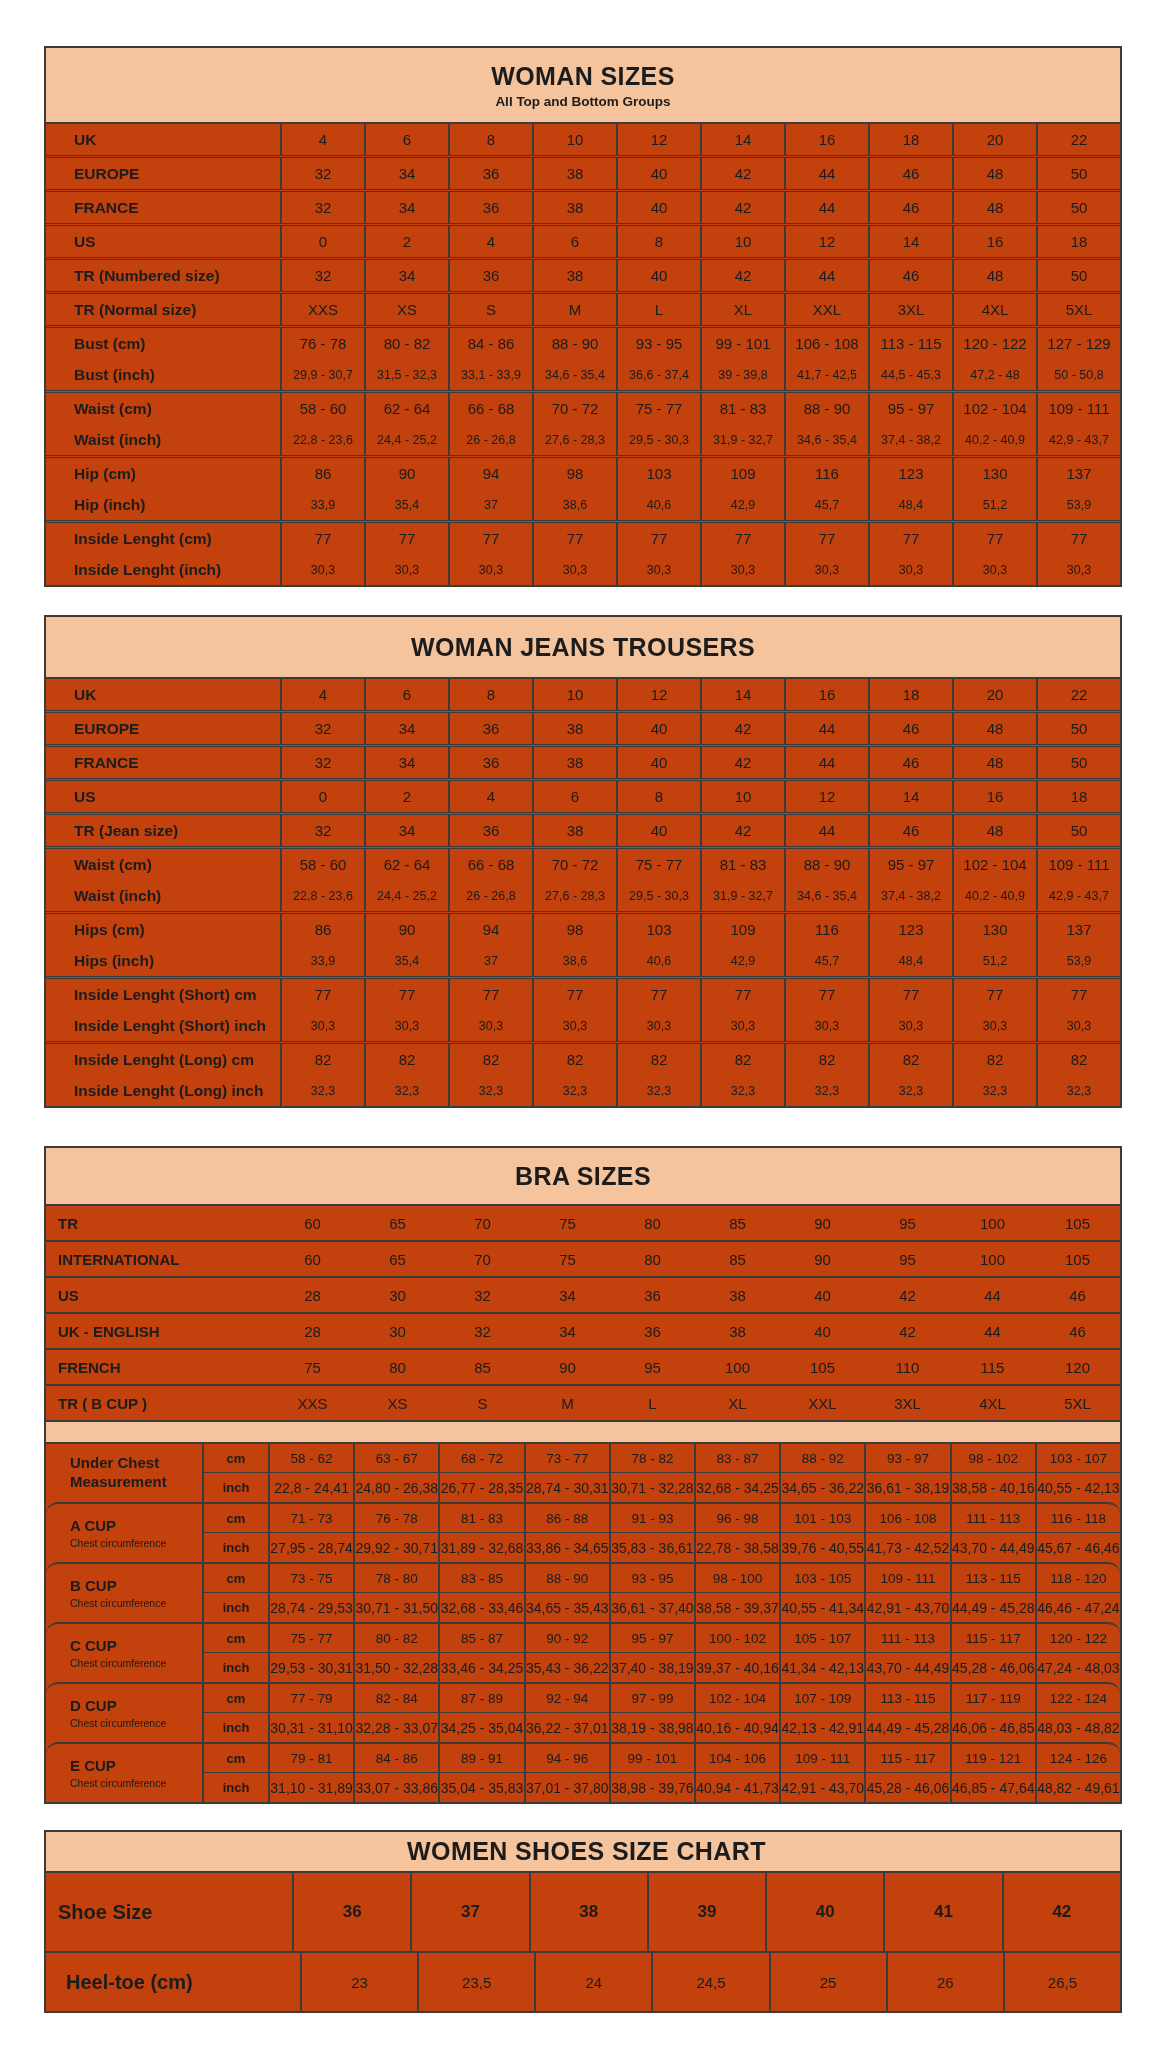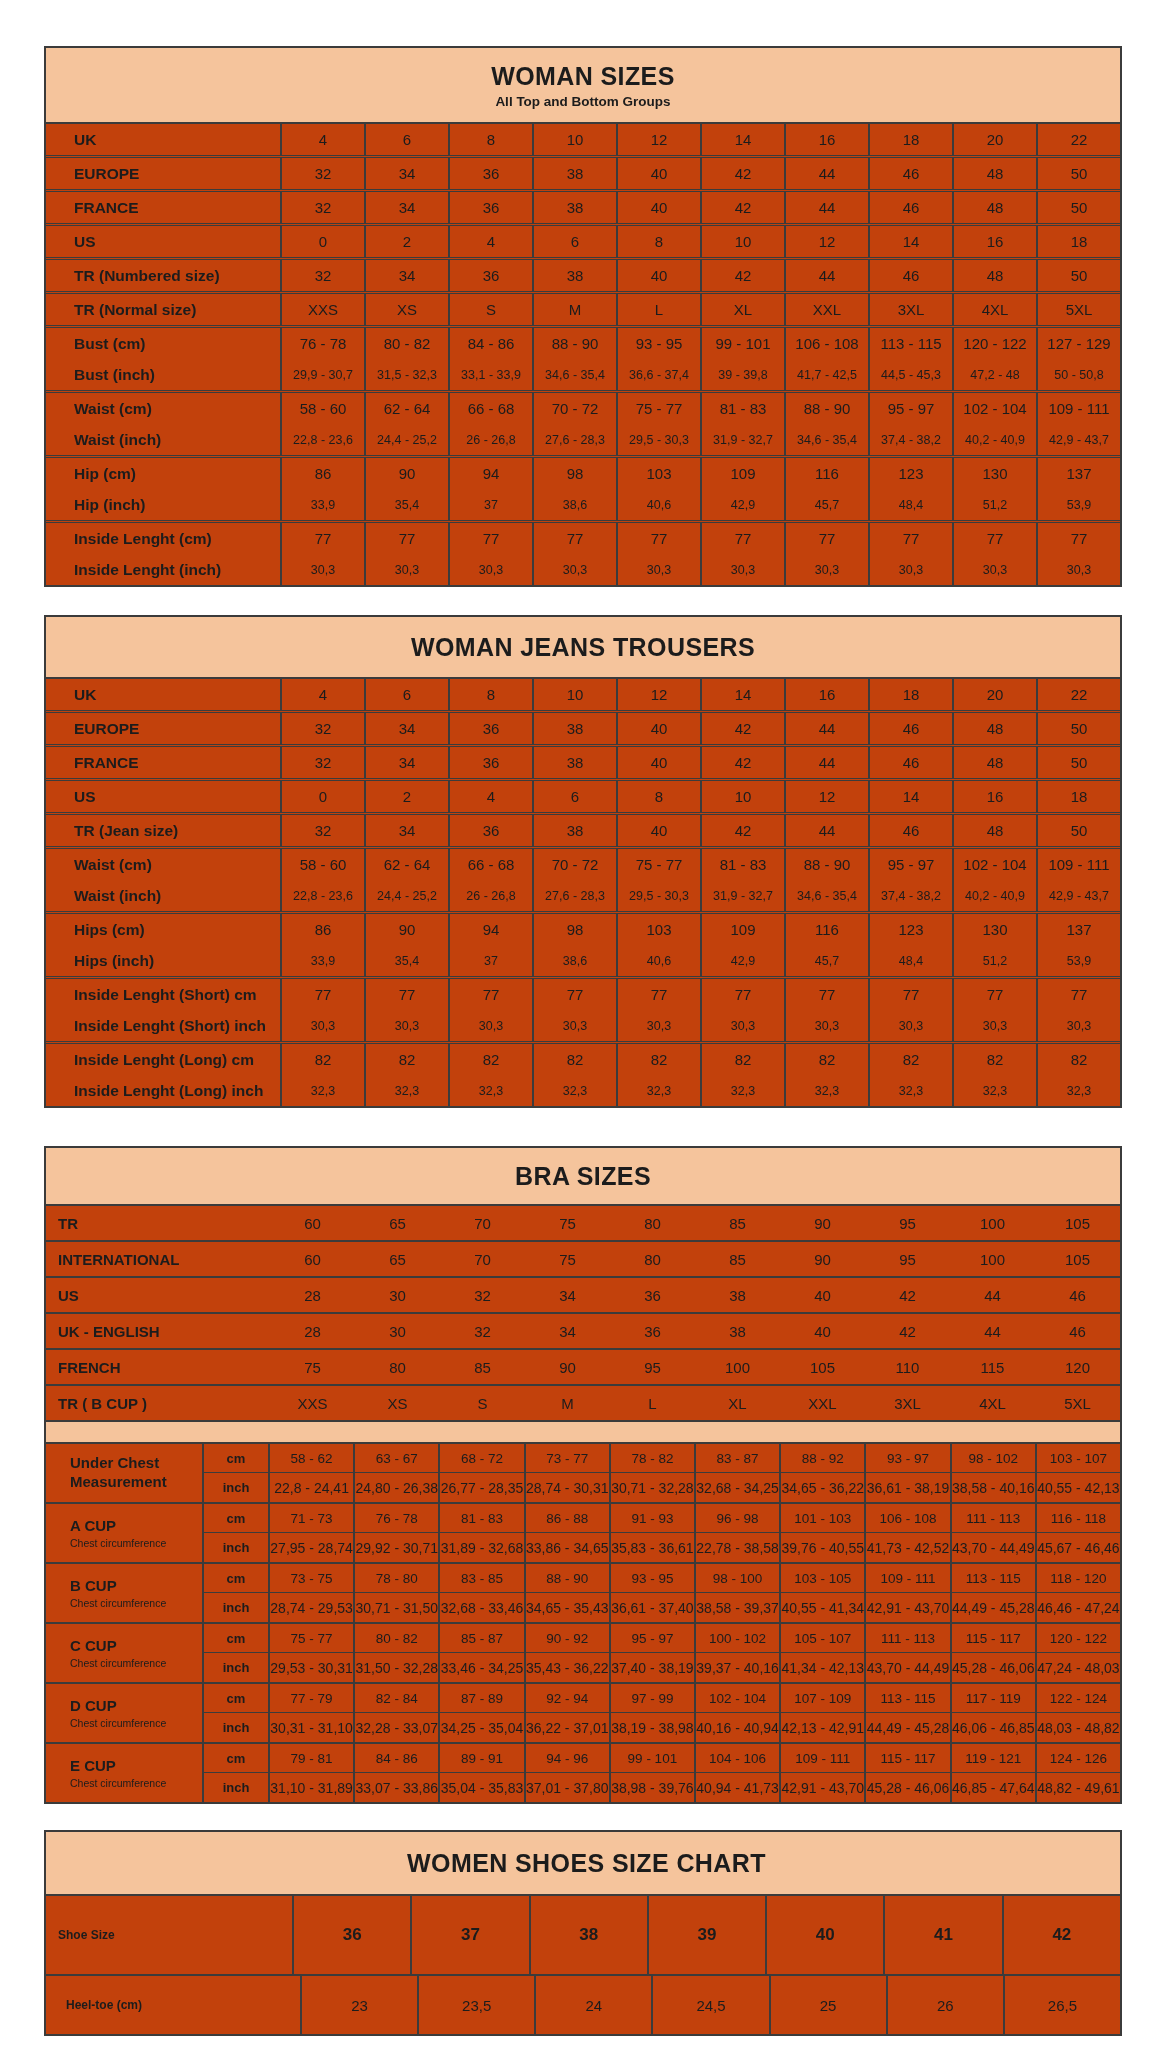--- a/index.html
+++ b/index.html
@@ -17,21 +17,21 @@
   .tbl{
     width:1078px; border:2px solid var(--bc); background:#c2410c;
   }
   .band{
     background:var(--accent); border-bottom:2px solid var(--bc);
     display:flex; flex-direction:column; justify-content:center; align-items:center;
   }
   .band.h78{ height:76px; }
   .band.h64{ height:62px; }
   .band.h68{ height:58px; }
-  .band.h54{ height:64px;padding-left:7px; }
+  .band.h54{ height:41px;padding-left:7px; }
   .t-title{ font-size:25px; font-weight:bold; letter-spacing:.4px; }
   .t-sub{ font-size:13.5px; font-weight:bold; margin-top:3px; }
 
   
   .trow{ display:grid; grid-template-columns:234px repeat(10,1fr); }
   .cell{ display:flex; align-items:center; justify-content:center; min-height:31px; }
   .trow .cell:not(:first-child){ border-left:2px solid var(--bc); }
   .lbl{ justify-content:flex-start; padding-left:28px; font-weight:bold; font-size:15.5px; }
   .val{ font-size:15px; }
   .val.sm{ font-size:12.5px; }
@@ -43,40 +43,40 @@
   .prow + .prow{ border-top:2px solid var(--bc); }
   .plbl{ font-weight:bold; font-size:15px; justify-content:flex-start; padding-left:12px; }
   .pval{ font-size:15px; }
   .sep-band{
     height:24px; background:var(--accent);
     border-top:2px solid var(--bc); border-bottom:2px solid var(--bc);
   }
 
   
   .cgroup{ display:grid; grid-template-columns:156px 66px repeat(10,1fr); }
-  .cgroup + .cgroup{ border-top:2px solid var(--bc); }
+  .cgroup + .cgroup{ border-top:2px solid var(--bc);border-radius:12px; }
   .clabel{
     grid-row:1 / span 2; display:flex; flex-direction:column;
     justify-content:center; padding-left:24px;
   }
   .cname{ font-weight:bold; font-size:15px; line-height:1.25; }
   .csub{ font-size:10.5px; margin-top:2px; }
   .cgroup .cell{ border-left:2px solid var(--bc); min-height:29px; }
   .cgroup .cell.r1{ border-bottom:1px solid var(--bc); }
   .unit{ font-weight:bold; font-size:13px; }
   .cval{ font-size:13.5px; }
   .cval.sm2{ font-size:14px; }
 
   
   .srow{ display:grid; grid-template-columns:246px repeat(7,1fr); }
   .srow .cell{ min-height:58px; }
   .shead .cell{ min-height:78px; }
   .srow .cell:not(:first-child){ border-left:2px solid var(--bc); }
   .srow + .srow{ border-top:2px solid var(--bc);padding-left:8px; }
-  .slbl{ font-weight:bold; font-size:12px; justify-content:flex-start; padding-left:12px; }
+  .slbl{ font-weight:bold; font-size:20px; justify-content:flex-start; padding-left:12px; }
   .sval{ font-size:15px; }
   .shead .sval{ font-weight:bold; font-size:17px; }
 
   .mb28{ margin-bottom:28px; }
   .mb22{ margin-bottom:38px; }
   .mb26{ margin-bottom:26px; }
 </style>
 </head>
 <body style="background: rgb(255, 255, 255);">
 

